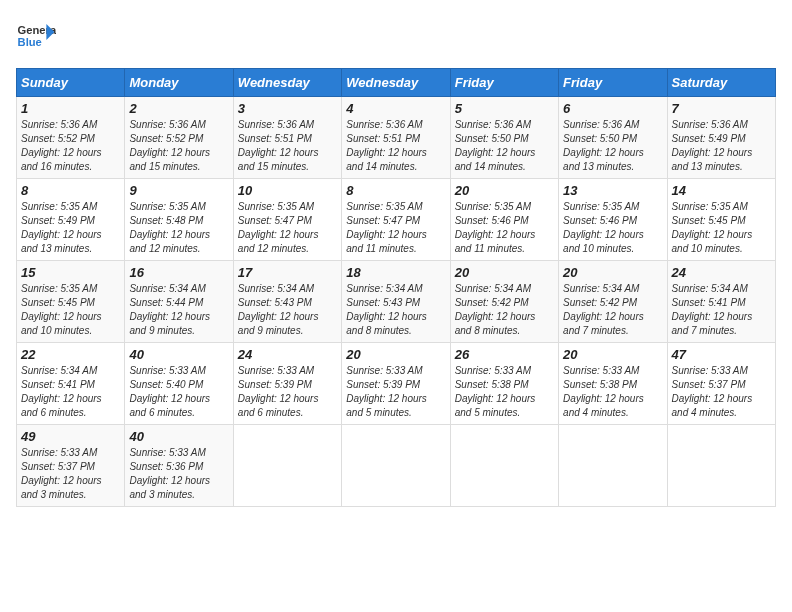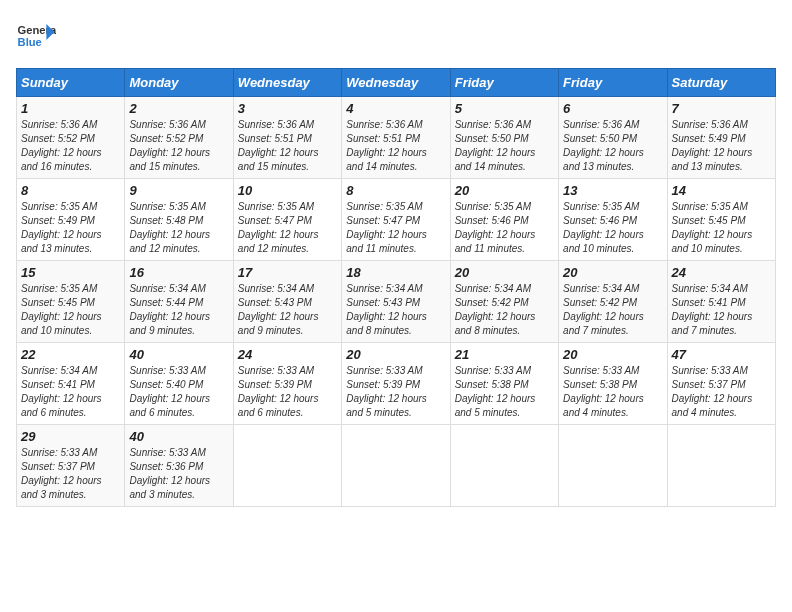--- a/index.html
+++ b/index.html
@@ -292,21 +292,21 @@
 and 6 minutes.</div>
         </td>
         <td>
           <span class="day-number">20</span>
           <div class="day-info" style="white-space: pre-line;">Sunrise: 5:33 AM
 Sunset: 5:39 PM
 Daylight: 12 hours
 and 5 minutes.</div>
         </td>
         <td>
-          <span class="day-number">21</span>
+          <span class="day-number">26</span>
           <div class="day-info" style="white-space: pre-line;">Sunrise: 5:33 AM
 Sunset: 5:38 PM
 Daylight: 12 hours
 and 5 minutes.</div>
         </td>
         <td>
           <span class="day-number">20</span>
           <div class="day-info" style="white-space: pre-line;">Sunrise: 5:33 AM
 Sunset: 5:38 PM
 Daylight: 12 hours
@@ -315,21 +315,21 @@
         <td>
           <span class="day-number">47</span>
           <div class="day-info" style="white-space: pre-line;">Sunrise: 5:33 AM
 Sunset: 5:37 PM
 Daylight: 12 hours
 and 4 minutes.</div>
         </td>
       </tr>
       <tr>
         <td>
-          <span class="day-number">29</span>
+          <span class="day-number">49</span>
           <div class="day-info" style="white-space: pre-line;">Sunrise: 5:33 AM
 Sunset: 5:37 PM
 Daylight: 12 hours
 and 3 minutes.</div>
         </td>
         <td>
           <span class="day-number">40</span>
           <div class="day-info" style="white-space: pre-line;">Sunrise: 5:33 AM
 Sunset: 5:36 PM
 Daylight: 12 hours

